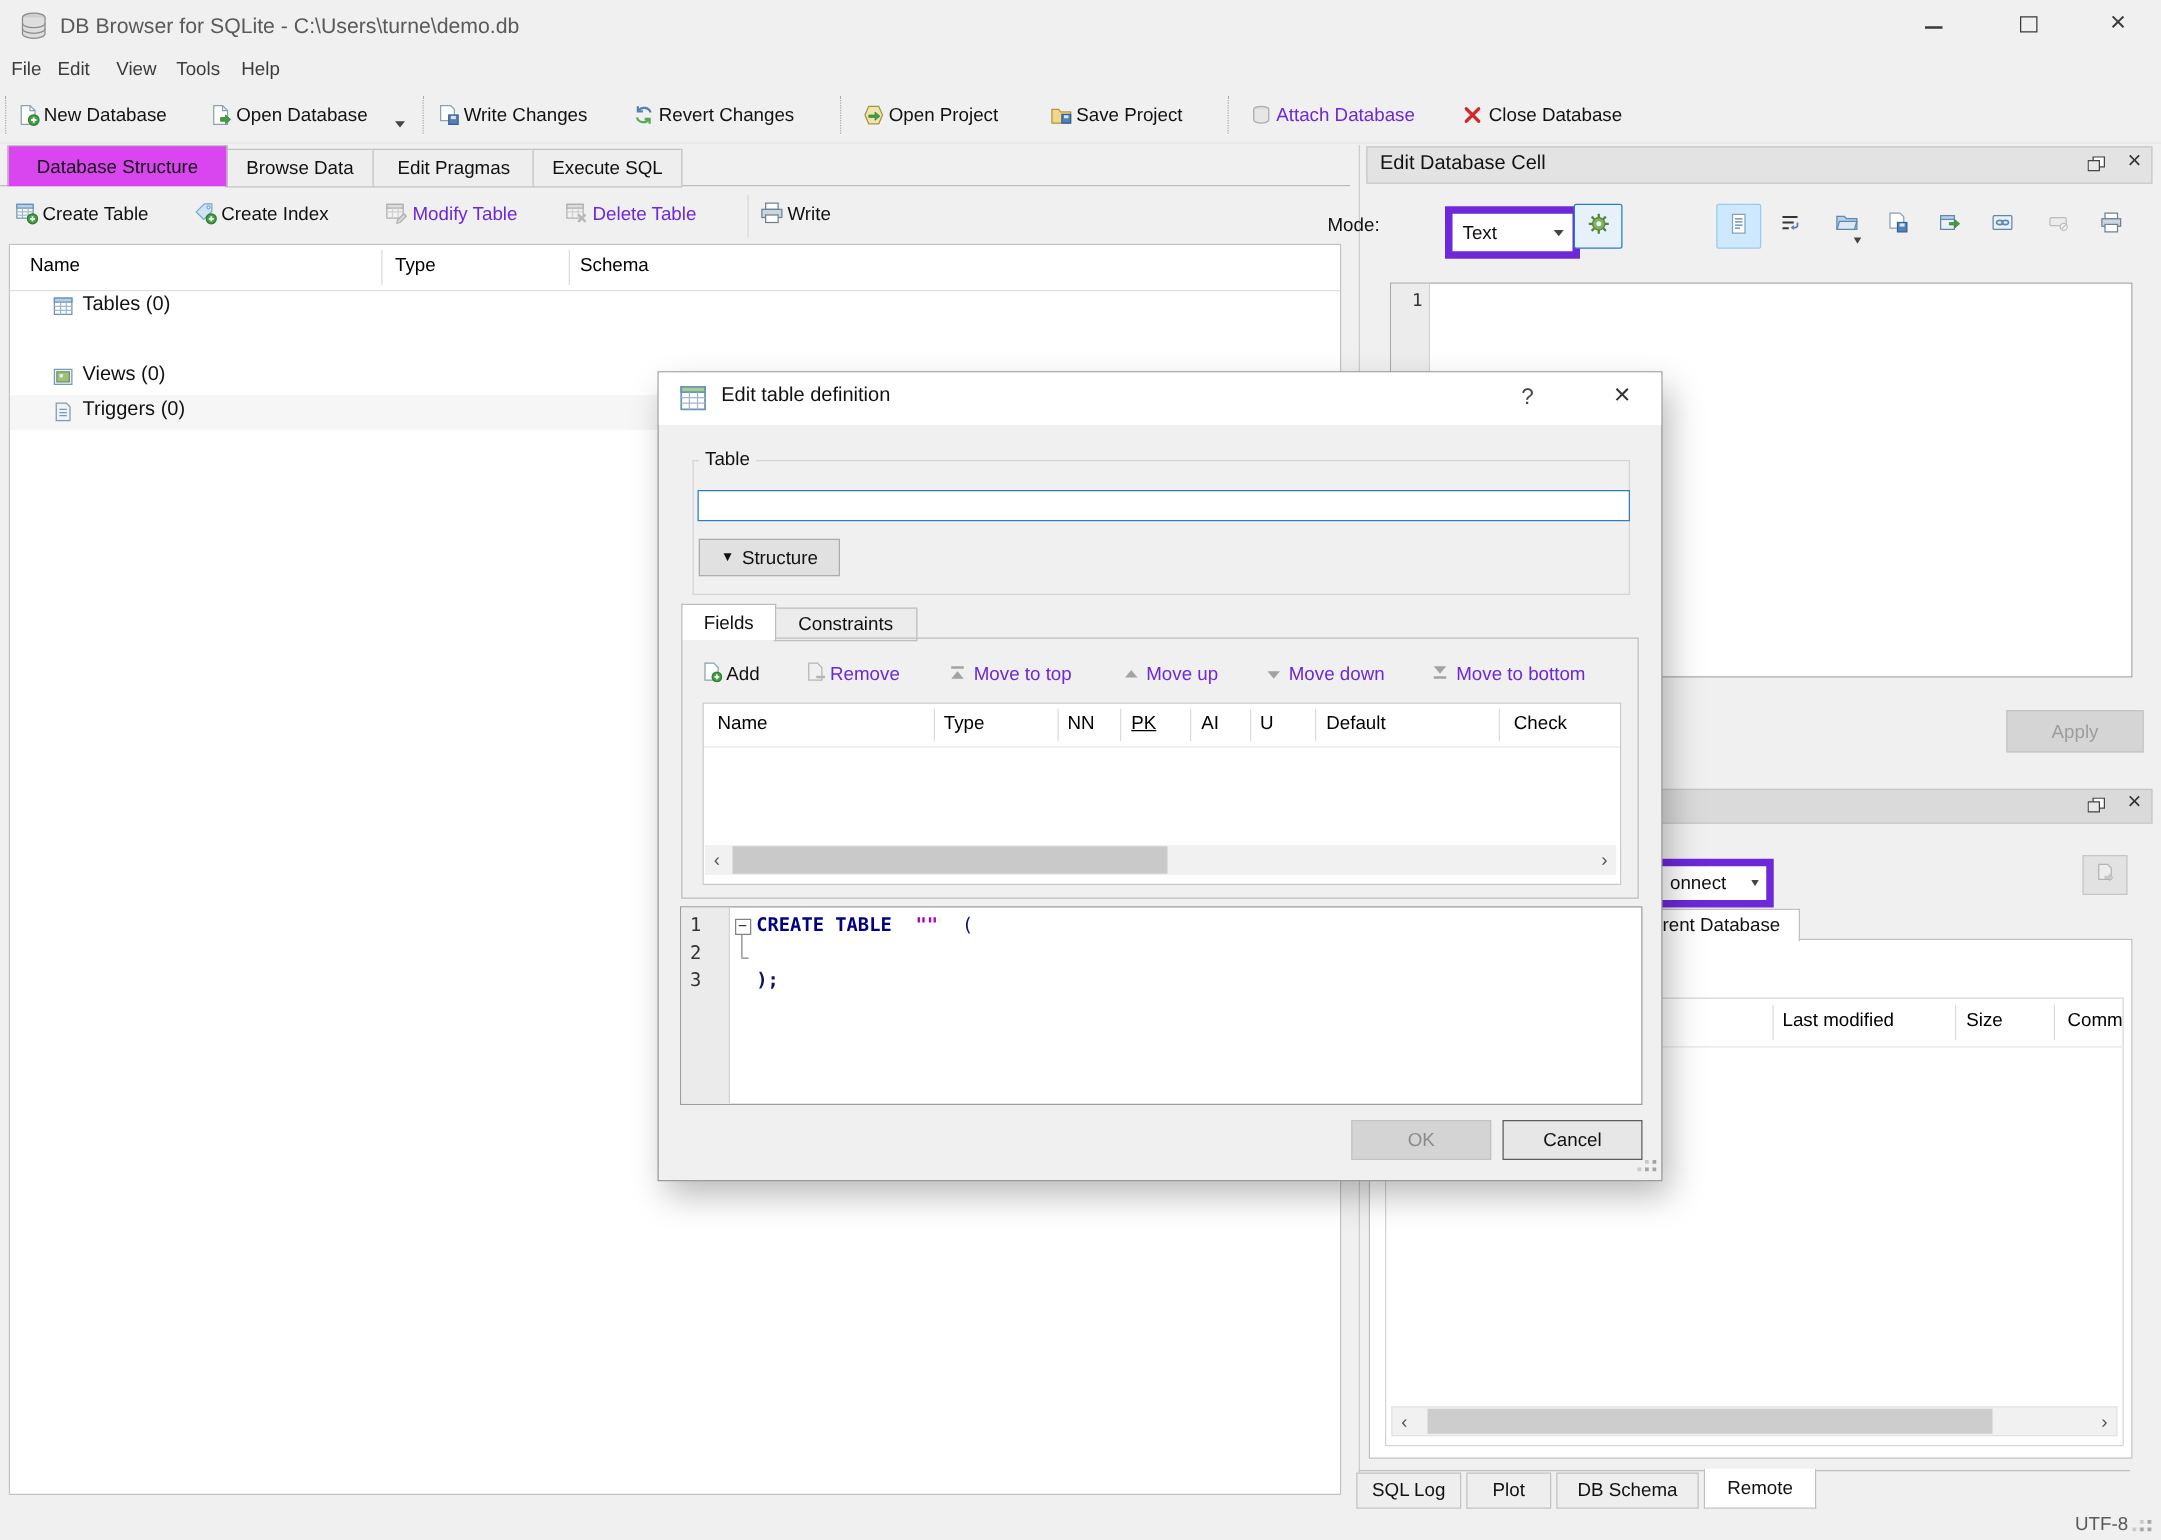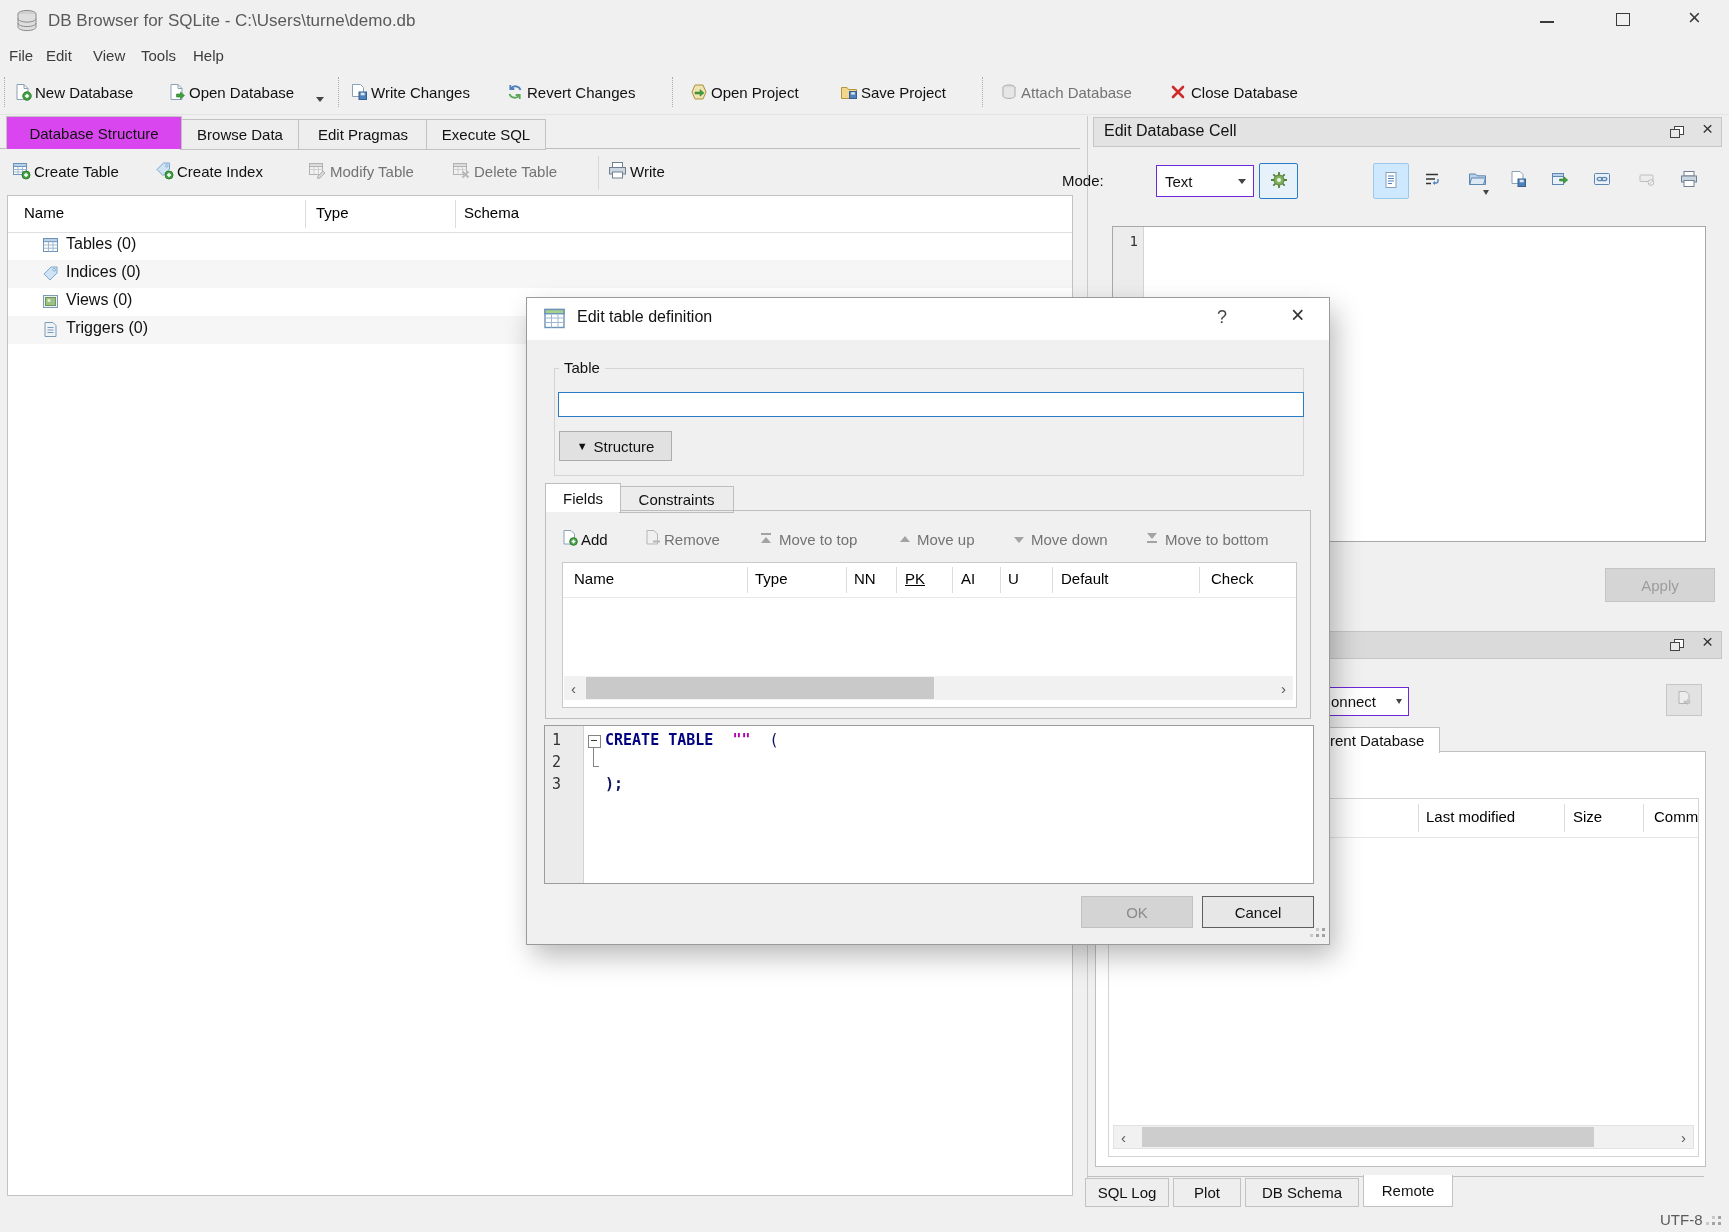--- a/index.html
+++ b/index.html
@@ -1,22 +1,22 @@
 <!DOCTYPE html>
 <html><head>
 <meta charset="utf-8">
 <style>
   html,body{margin:0;padding:0;background:#fff}
   #app{position:relative;width:1729px;height:1232px;background:#f0f0f0;
        font-family:"Liberation Sans",sans-serif;color:#111;overflow:hidden;font-size:15px}
   .abs{position:absolute;white-space:nowrap}
-  .gray{color:#737373}
+  .gray{color:#6d28d9}
   .hdrbar{background:#e3e3e3;border:1px solid #c6c6c6}
   .btn{display:flex;align-items:center;justify-content:center;font-size:15px}
-  .combo{background:#fff;border:1px solid #6d28d9;display:flex;align-items:center}
+  .combo{background:#fff;border:6px solid #6d28d9;display:flex;align-items:center}
   .chev{width:0;height:0;border-left:4px solid transparent;border-right:4px solid transparent;border-top:5px solid #444}
   .sepdot{width:0;border-left:1px dotted #ababab}
   .sepline{width:0;border-left:1px solid #d8d8d8}
   .tab{border:1px solid #c2c2c2;background:#eeeeee;display:flex;align-items:center;justify-content:center;font-size:15px}
   .tab.active{background:#d946ef;border-bottom:none;z-index:3}
   .white{background:#fff}
   .colhdr{font-size:15px;color:#000}
   .vline{width:0;border-left:1px solid #dcdcdc}
   .scroll{background:#f1f1f1;border:1px solid #e2e2e2;position:absolute}
   .thumb{position:absolute;top:1px;bottom:1px;background:#cdcdcd}
@@ -210,29 +210,20 @@
 
     <div class="abs" style="left:0;top:36px;width:100%;height:28px;">
       <span class="ico abs" style="left:34px;top:5px;">
         <svg width="17" height="17">
             <rect x="1.5" y="1.5" width="14" height="13" fill="#fff" stroke="#6b93b8"></rect>
             <rect x="1.5" y="1.5" width="14" height="3.2" fill="#b8d0e8" stroke="#6b93b8"></rect>
             <path d="M6.5 4.7v9.8M11 4.7v9.8M1.5 8h14M1.5 11.2h14" stroke="#9fb8cf"></path>
           </svg>
       </span>
       <span class="abs" style="left:58px;top:3px;">Tables (0)</span>
-    </div>
-    <div class="abs" style="left:0;top:64px;width:100%;height:28px;background:#f6f6f6;">
-      <span class="ico abs" style="left:34px;top:5px;">
-        <svg width="17" height="17">
-            <path d="M2 9 9 2h6v6L8 15z" fill="#cfe3f5" stroke="#7da7cc"></path>
-            <circle cx="12.2" cy="4.8" r="1.3" fill="#fff" stroke="#7da7cc"></circle>
-          </svg>
-      </span>
-      <span class="abs" style="left:58px;top:3px;">Indices (0)</span>
     </div>
     <div class="abs" style="left:0;top:92px;width:100%;height:28px;">
       <span class="ico abs" style="left:34px;top:5px;">
         <svg width="17" height="17">
             <rect x="1.5" y="2.5" width="14" height="12" fill="#e9f1fa" stroke="#7d9ab5"></rect>
             <rect x="3.5" y="4.5" width="10" height="8" fill="#9cc282" stroke="#6f9459"></rect>
             <circle cx="7" cy="7.5" r="1.5" fill="#e8f3de"></circle>
           </svg>
       </span>
       <span class="abs" style="left:58px;top:3px;">Views (0)</span>

